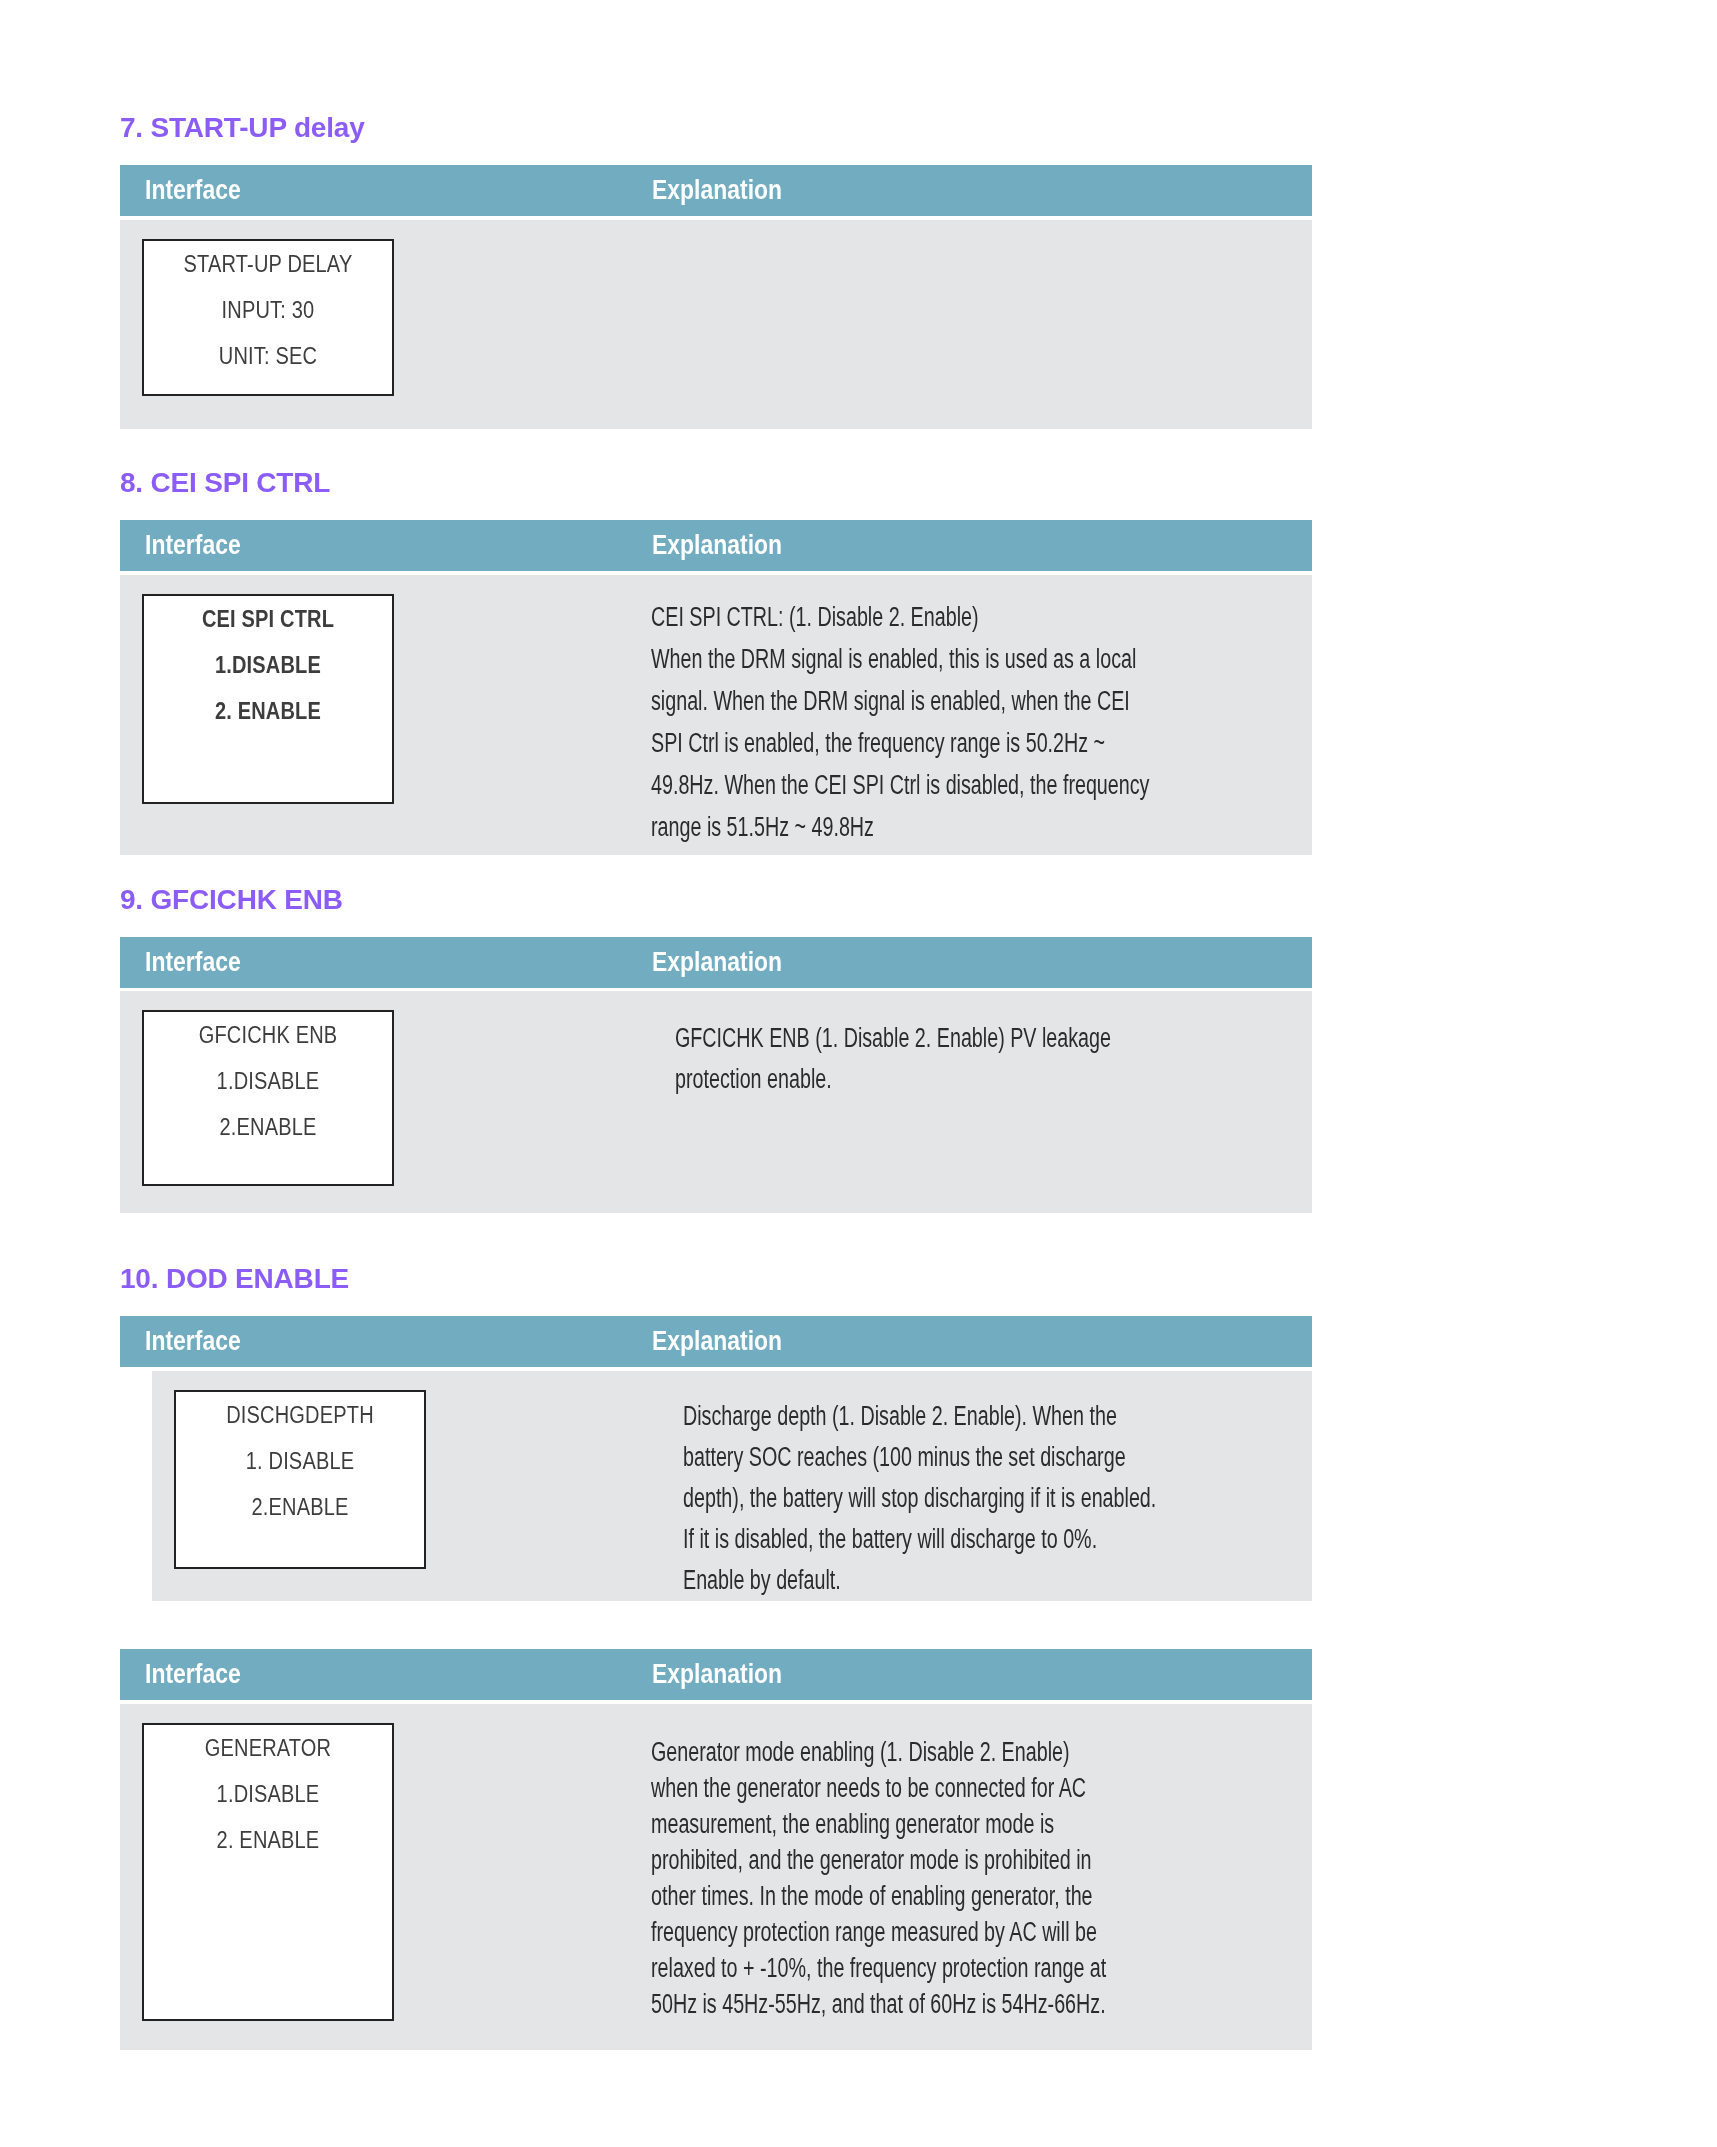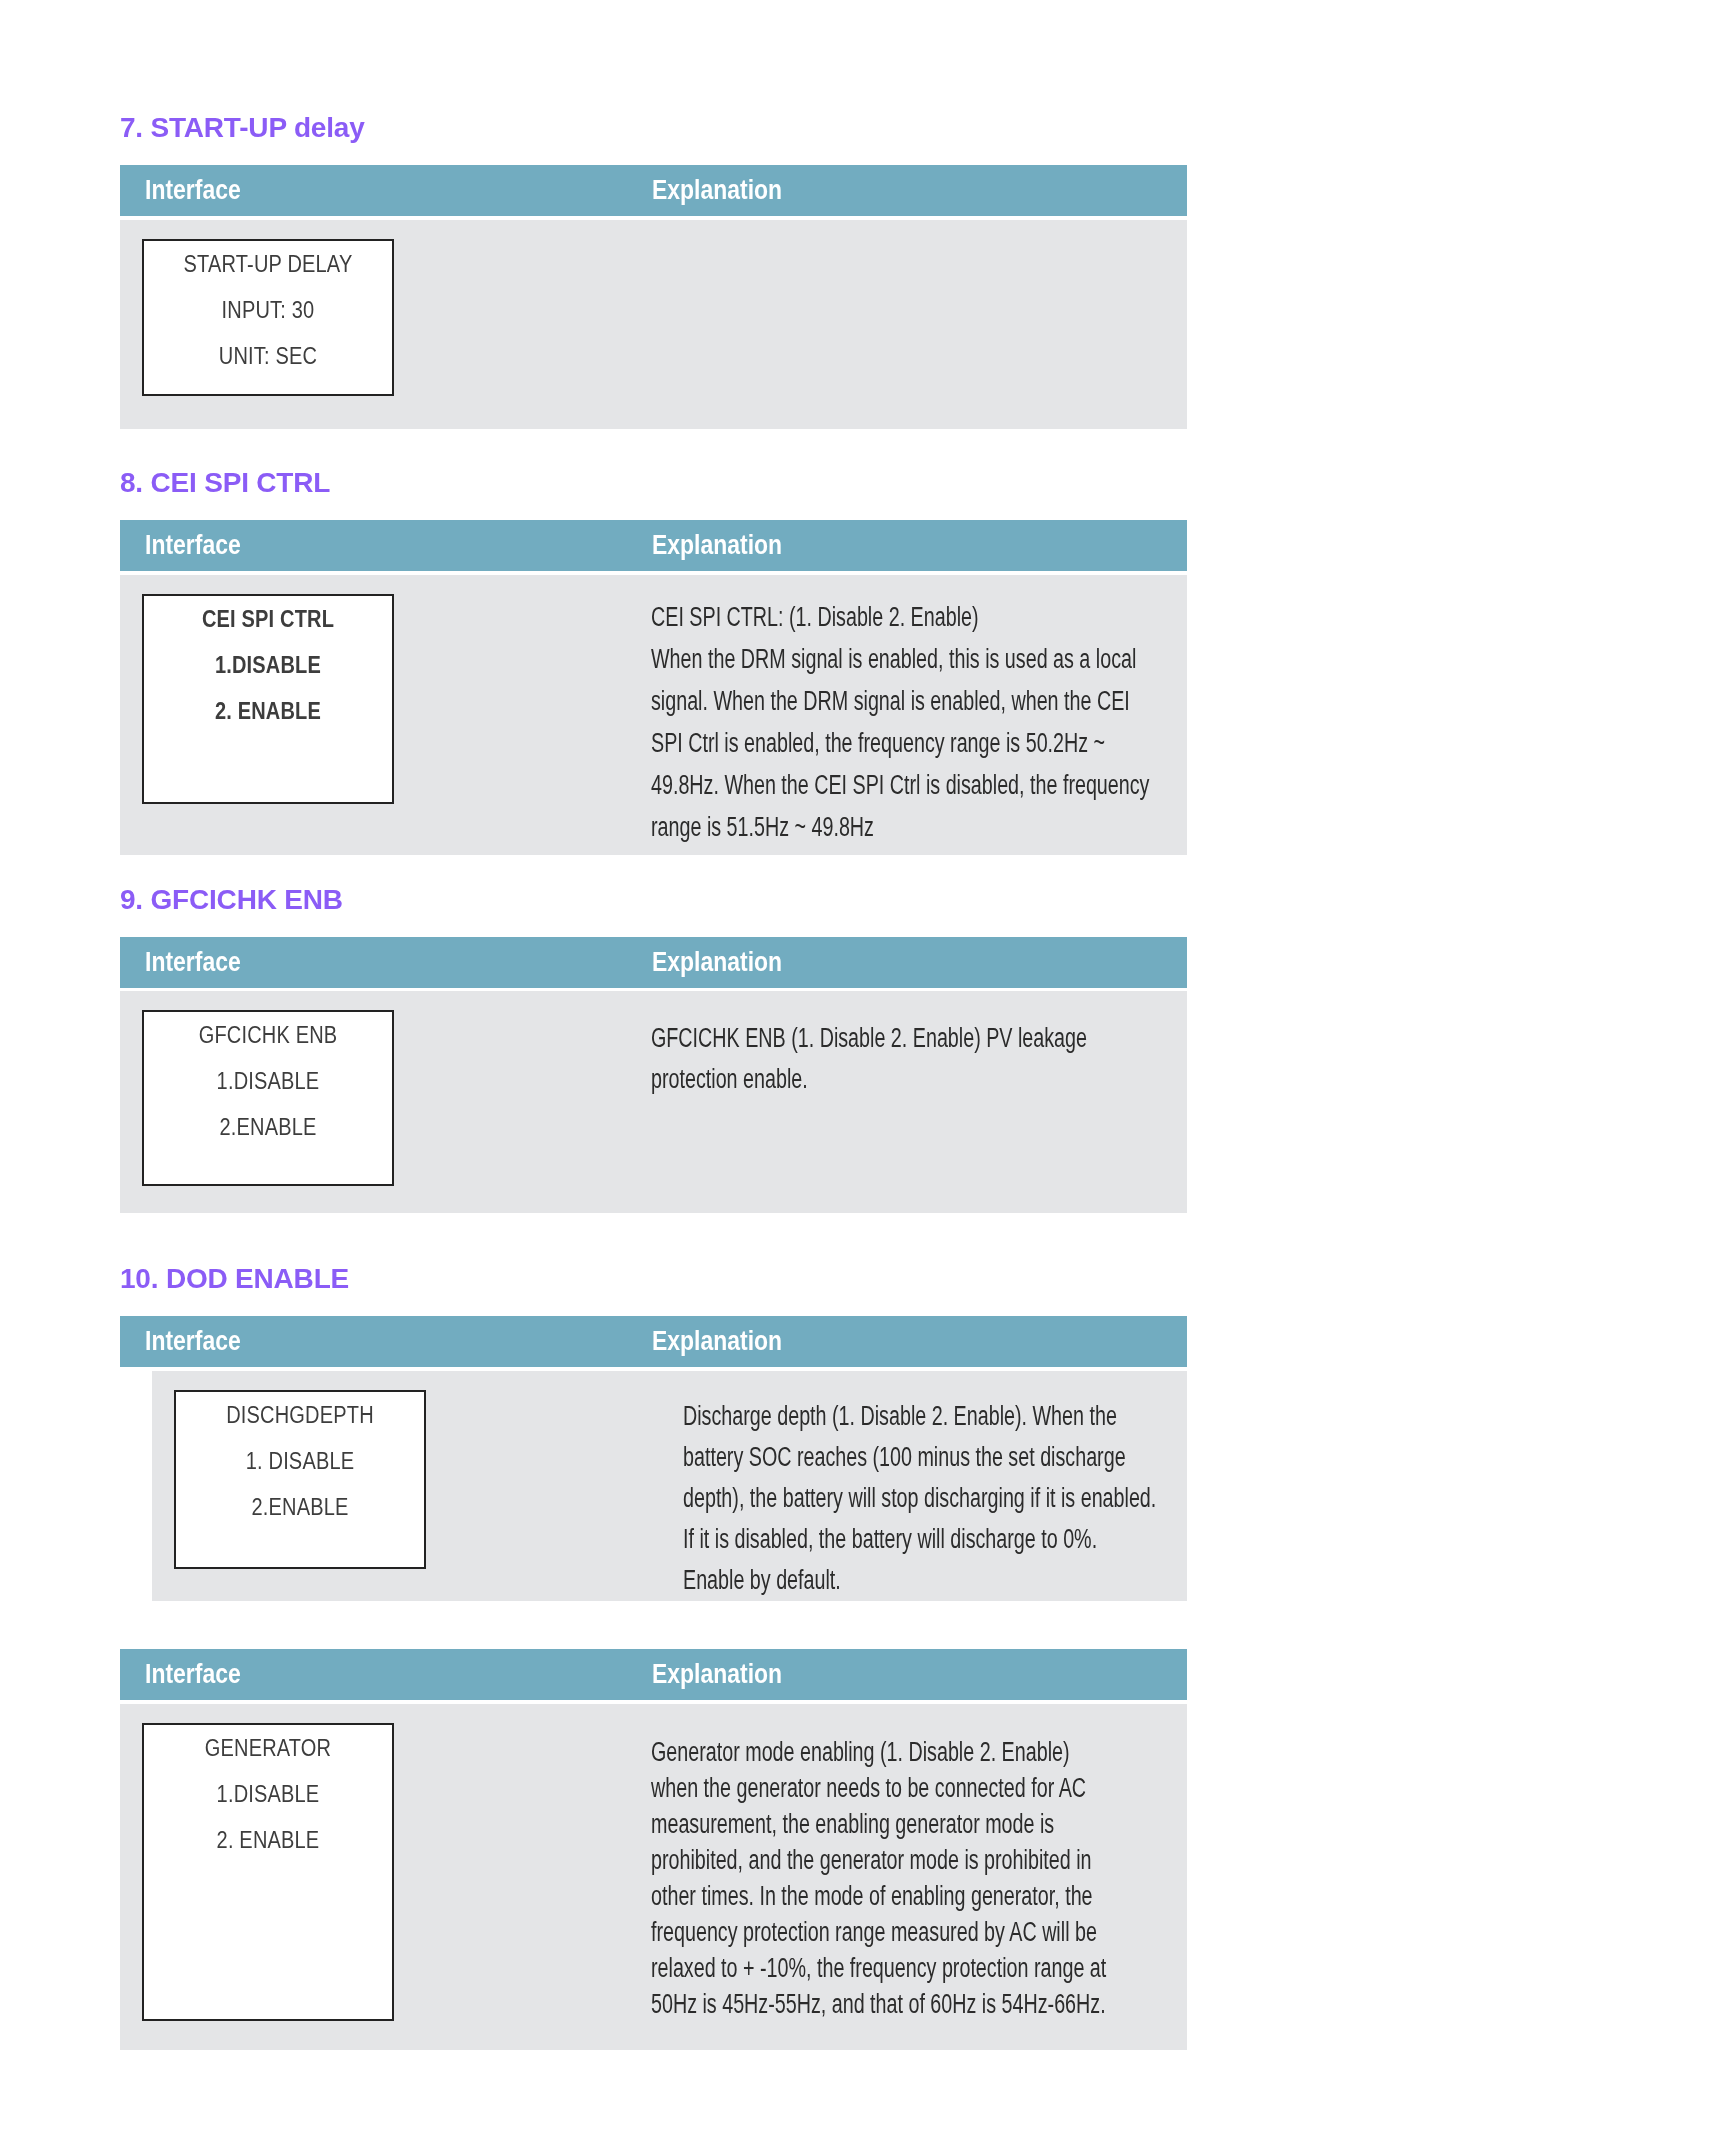--- a/index.html
+++ b/index.html
@@ -16,21 +16,21 @@
   }
   .section{}
   .sec-heading{
     font-size:28px;
     font-weight:bold;
     color:#8b5cf6;
     line-height:32px;
     margin:0 0 21px 0;
     letter-spacing:-0.2px;
   }
-  .settings-table{width:1067px;}
+  .settings-table{width:1192px;}
   .thead{
     height:51px;
     background:#72acc0;
     display:flex;
     align-items:center;
     margin-bottom:3.8px;
   }
   .th{
     color:#ffffff;
     font-weight:bold;
@@ -83,21 +83,21 @@
     color:#2b2b2b;
     white-space:pre-line;
     width:822px;
     transform:scaleX(0.73);
     transform-origin:left top;
     line-height:42px;
   }
   
   #s7  .tbody{min-height:209px;}
   #s8  .tbody{min-height:280px;}
-  #s9  .tbody{min-height:222px;}
+  #s9  .tbody{min-height:222px;gap:24px;}
   #s10 .tbody{min-height:229px;margin-left:32px;}
   #s11 .tbody{min-height:346px;}
   #s7  .lcd-box{height:157px;}
   #s8  .lcd-box{height:210px;font-weight:bold;}
   #s9  .lcd-box{height:176px;}
   #s10 .lcd-box{height:179px;}
   #s11 .lcd-box{height:298px;}
   #s7  .exp-text{line-height:50px;padding-top:3.8px;}
   #s8  .exp-text{line-height:42px;}
   #s9  .exp-text{line-height:41px;padding-top:5.7px;}

